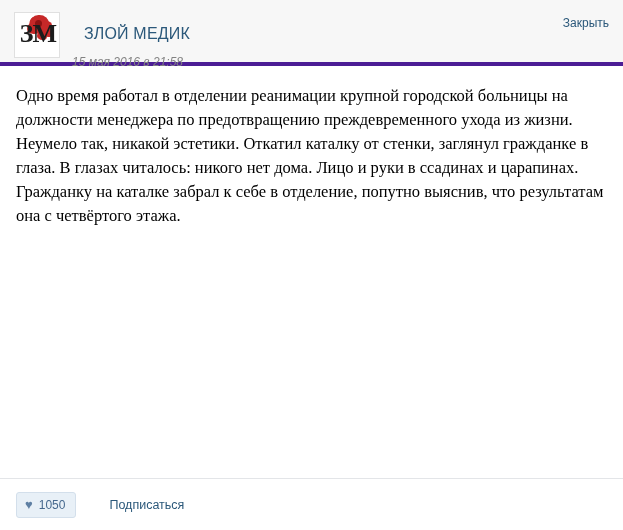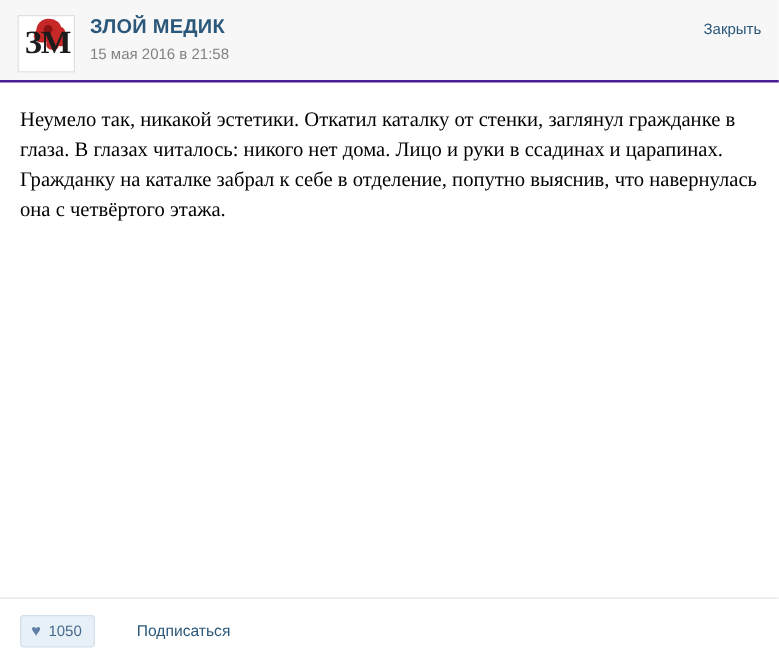--- a/index.html
+++ b/index.html
@@ -19,21 +19,21 @@
     width: 623px;
     height: 530px;
     box-sizing: border-box;
   }
 
   
   .header {
     position: relative;
     height: 66px;
     background: #f7f7f7;
-    border-bottom: 2px solid #4c1d95;
+    border-bottom: 4px solid #4c1d95;
     box-sizing: border-box;
     display: flex;
     align-items: flex-start;
     padding: 12px 14px 0 14px;
   }
   .avatar {
     width: 46px;
     height: 46px;
     flex: 0 0 46px;
     background: #ffffff;
@@ -78,31 +78,32 @@
     height: 7px;
     background: #8d1212;
     border-radius: 50%;
   }
   .head-text {
     margin-left: 12px;
     padding-top: 1px;
   }
   .author {
     font-size: 16px;
-    font-weight: bold;
+    font-weight: normal;
     color: #2b587a;
     line-height: 18px;
-    margin: 0;
+    margin: 12px;
     letter-spacing: 0.2px;
   }
   .timestamp {
     margin-top: 5px;
     font-size: 12px;
     color: #828282;
     line-height: 14px;
+    font-style: italic;
   }
   .close-link {
     position: absolute;
     right: 14px;
     top: 16px;
     font-size: 12px;
     color: #2b587a;
     text-decoration: none;
     cursor: pointer;
   }
@@ -178,21 +179,22 @@
       <div class="zm">ЗМ</div>
     </div>
     <div class="head-text">
       <div class="author">ЗЛОЙ МЕДИК</div>
       <div class="timestamp">15 мая 2016 в 21:58</div>
     </div>
     <a class="close-link">Закрыть</a>
   </div>
 
   <div class="content">
-    <p>Неумело так, никакой эстетики. Откатил каталку от стенки, заглянул гражданке в глаза. В глазах читалось: никого нет дома. Лицо и руки в ссадинах и царапинах. Гражданку на каталке забрал к себе в отделение, попутно выяснив, что навернулась она с четвёртого этажа.</p>
+    <p>Одно время работал в отделении реанимации крупной городской больницы на должности менеджера по предотвращению преждевременного ухода из жизни.</p>
+    <p>Неумело так, никакой эстетики. Откатил каталку от стенки, заглянул гражданке в глаза. В глазах читалось: никого нет дома. Лицо и руки в ссадинах и царапинах. Гражданку на каталке забрал к себе в отделение, попутно выяснив, что результатам она с четвёртого этажа.</p>
   </div>
 
   <div class="footer">
     <div class="like-btn">
       <span class="heart">♥</span>
       <span class="count">1050</span>
     </div>
     <a class="subscribe">Подписаться</a>
   </div>
 

